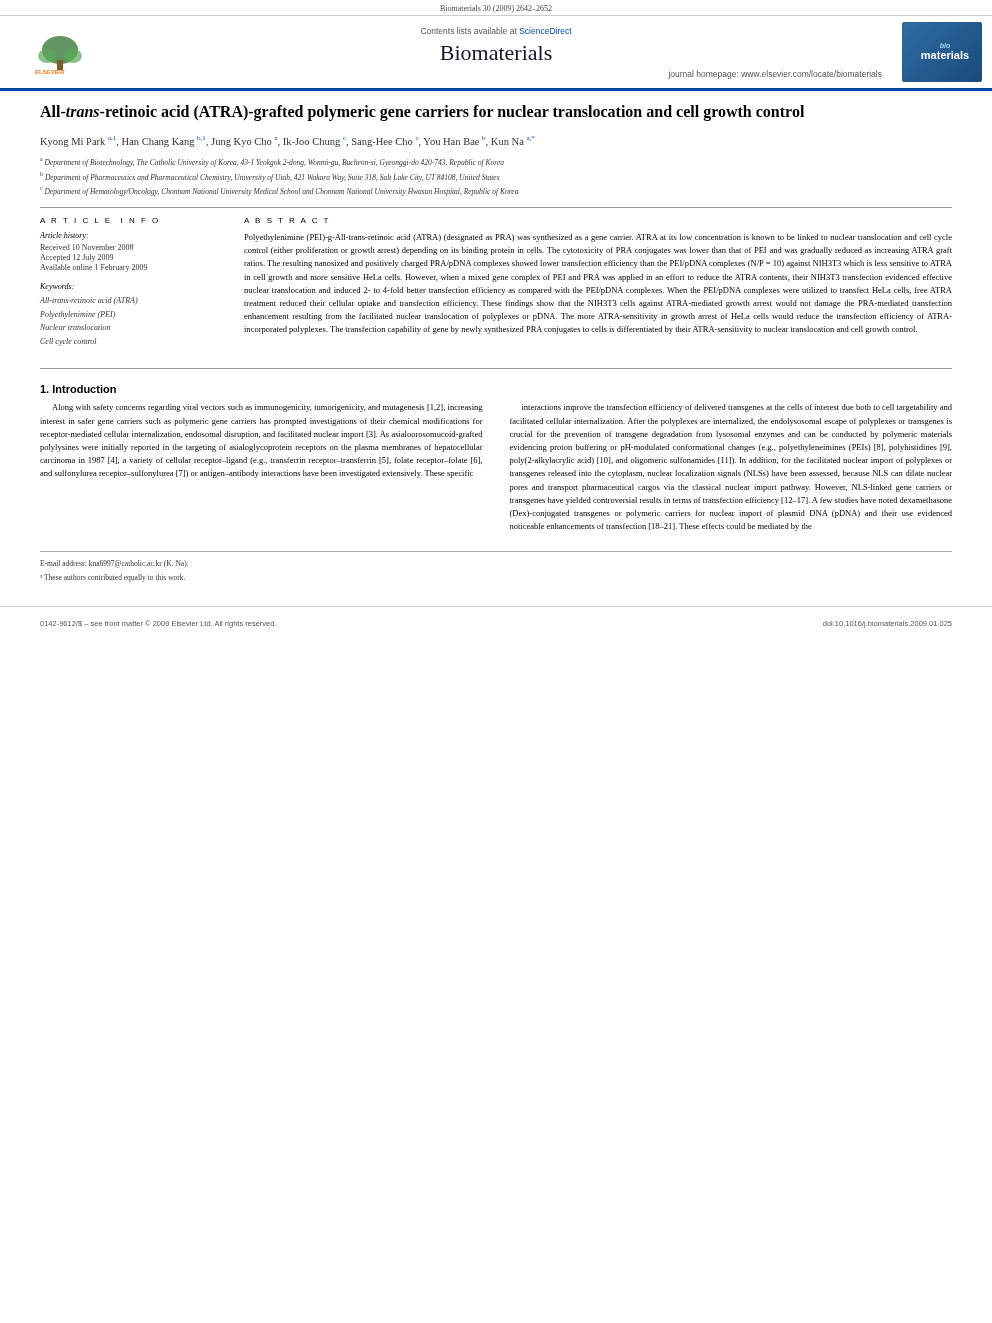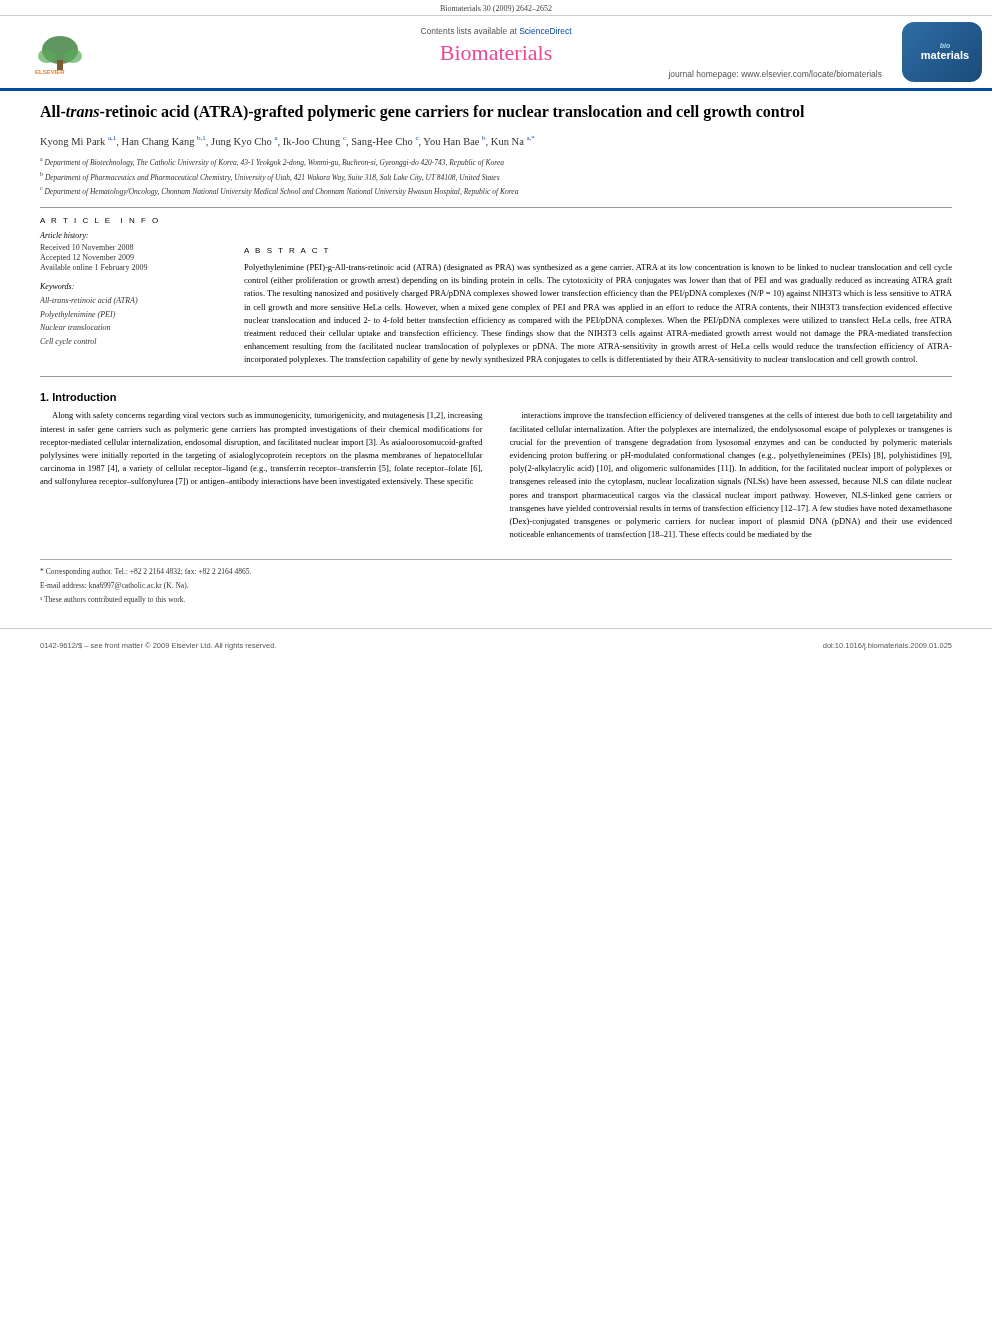--- a/index.html
+++ b/index.html
@@ -66,21 +66,21 @@
       margin-bottom: 4px;
     }
     .science-direct-link a {
       color: #00489e;
       text-decoration: none;
     }
 
     .journal-title-main {
       font-size: 22px;
       font-weight: normal;
-      color: #ec4899;
+      color: #0f172a;
       font-family: 'Times New Roman', Times, serif;
       margin-bottom: 3px;
     }
 
     .journal-homepage {
       font-size: 8.5px;
       color: #555;
       font-family: Arial, sans-serif;
       text-align: right;
     }
@@ -97,21 +97,21 @@
       height: 60px;
       background: linear-gradient(135deg, #2e6da4 0%, #1a4a7a 100%);
       display: flex;
       flex-direction: column;
       align-items: center;
       justify-content: center;
       color: #fff;
       font-size: 9px;
       font-family: Arial, sans-serif;
       font-weight: bold;
-      border-radius: 12px;
+      border-radius: 2px;
       overflow: hidden;
       position: relative;
       padding-left: 6px;
     }
 
     .biomaterials-logo-box .bio-top {
       font-size: 7px;
       color: #aad4f5;
       font-style: italic;
     }
@@ -179,21 +179,20 @@
       margin-bottom: 10px;
     }
 
     .col-left {
       width: 200px;
       flex-shrink: 0;
     }
 
     .col-right {
       flex: 1;
-      margin-top: 30px;
     }
 
     .section-label {
       font-size: 8px;
       font-variant: small-caps;
       letter-spacing: 2px;
       color: #000;
       margin-bottom: 6px;
       font-family: Arial, sans-serif;
     }
@@ -358,21 +357,21 @@
     <hr class="divider-line">
 
     <div class="two-col">
 
       <div class="col-left">
         <div class="section-label">A R T I C L E&nbsp;&nbsp;I N F O</div>
 
         <div class="article-info-block">
           <div class="info-subsection-label">Article history:</div>
           <div class="info-date-row">Received 10 November 2008</div>
-          <div class="info-date-row">Accepted 12 November 2009</div>
+          <div class="info-date-row">Accepted 12 July 2009</div>
           <div class="info-date-row">Available online 1 February 2009</div>
         </div>
 
         <div class="article-info-block">
           <div class="info-subsection-label">Keywords:</div>
           <div class="keywords-list">
             <div><span class="kw-italic">All-trans-retinoic acid (ATRA)</span></div>
             <div><span class="kw-italic">Polyethylenimine (PEI)</span></div>
             <div><span class="kw-italic">Nuclear translocation</span></div>
             <div><span class="kw-italic">Cell cycle control</span></div>
@@ -400,21 +399,20 @@
         </div>
         <div class="body-col">
           <p>
             interactions improve the transfection efficiency of delivered transgenes at the cells of interest due both to cell targetability and facilitated cellular internalization. After the polyplexes are internalized, the endolysosomal escape of polyplexes or transgenes is crucial for the prevention of transgene degradation from lysosomal enzymes and can be conducted by polymeric materials evidencing proton buffering or pH-modulated conformational changes (e.g., polyethyleneimines (PEIs) [8], polyhistidines [9], poly(2-alkylacrylic acid) [10], and oligomeric sulfonamides [11]). In addition, for the facilitated nuclear import of polyplexes or transgenes released into the cytoplasm, nuclear localization signals (NLSs) have been assessed, because NLS can dilate nuclear pores and transport pharmaceutical cargos via the classical nuclear import pathway. However, NLS-linked gene carriers or transgenes have yielded controversial results in terms of transfection efficiency [12–17]. A few studies have noted dexamethasone (Dex)-conjugated transgenes or polymeric carriers for nuclear import of plasmid DNA (pDNA) and their use evidenced noticeable enhancements of transfection [18–21]. These effects could be mediated by the
           </p>
         </div>
       </div>
     </div>
 
     <div class="footnotes-section">
-      <div class="footnote-row">* Corresponding author. Tel.: +82 2 2164 4832; fax: +82 2 2164 4865.</div>
       <div class="footnote-row">E-mail address: kna6997@catholic.ac.kr (K. Na).</div>
       <div class="footnote-row">¹ These authors contributed equally to this work.</div>
     </div>
 
   </div>
 
   <div class="bottom-bar">
     <span>0142-9612/$ – see front matter © 2009 Elsevier Ltd. All rights reserved.</span>
     <span>doi:10.1016/j.biomaterials.2009.01.025</span>
   </div>

